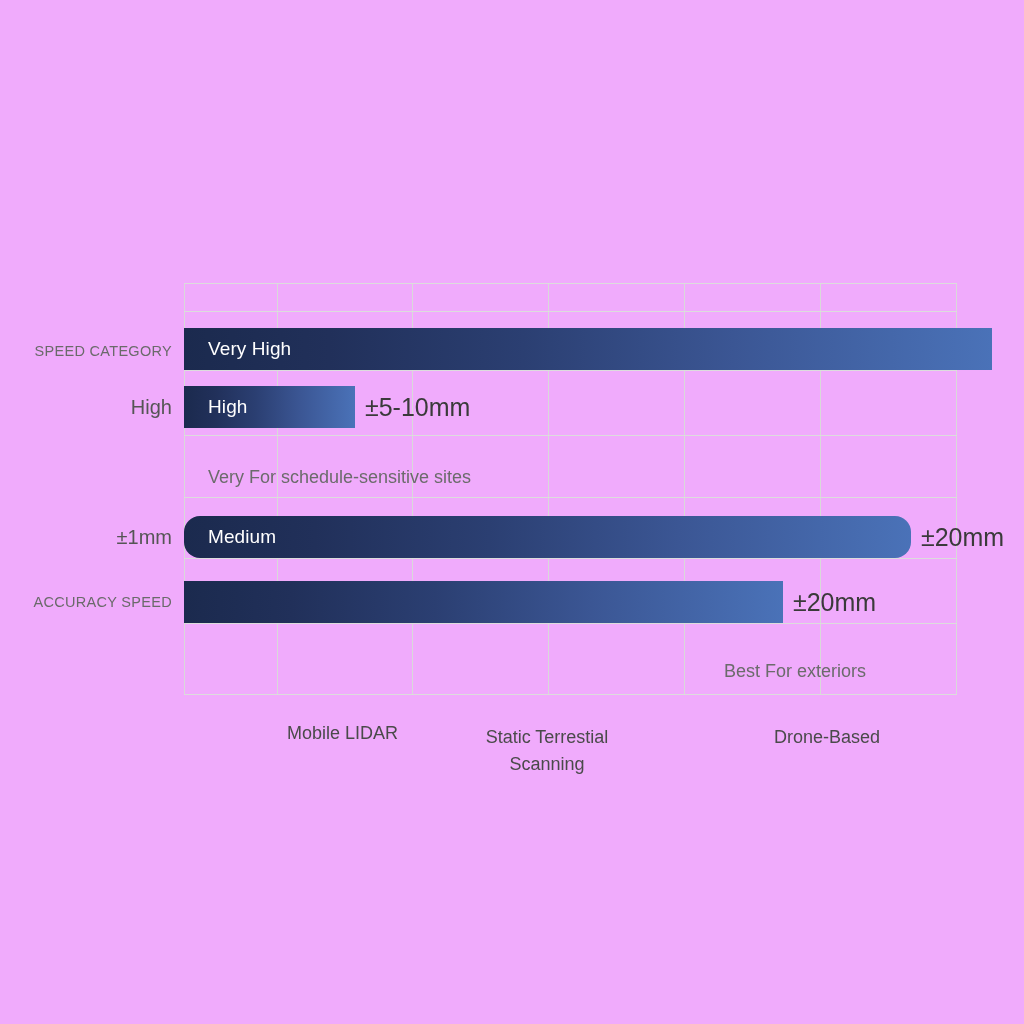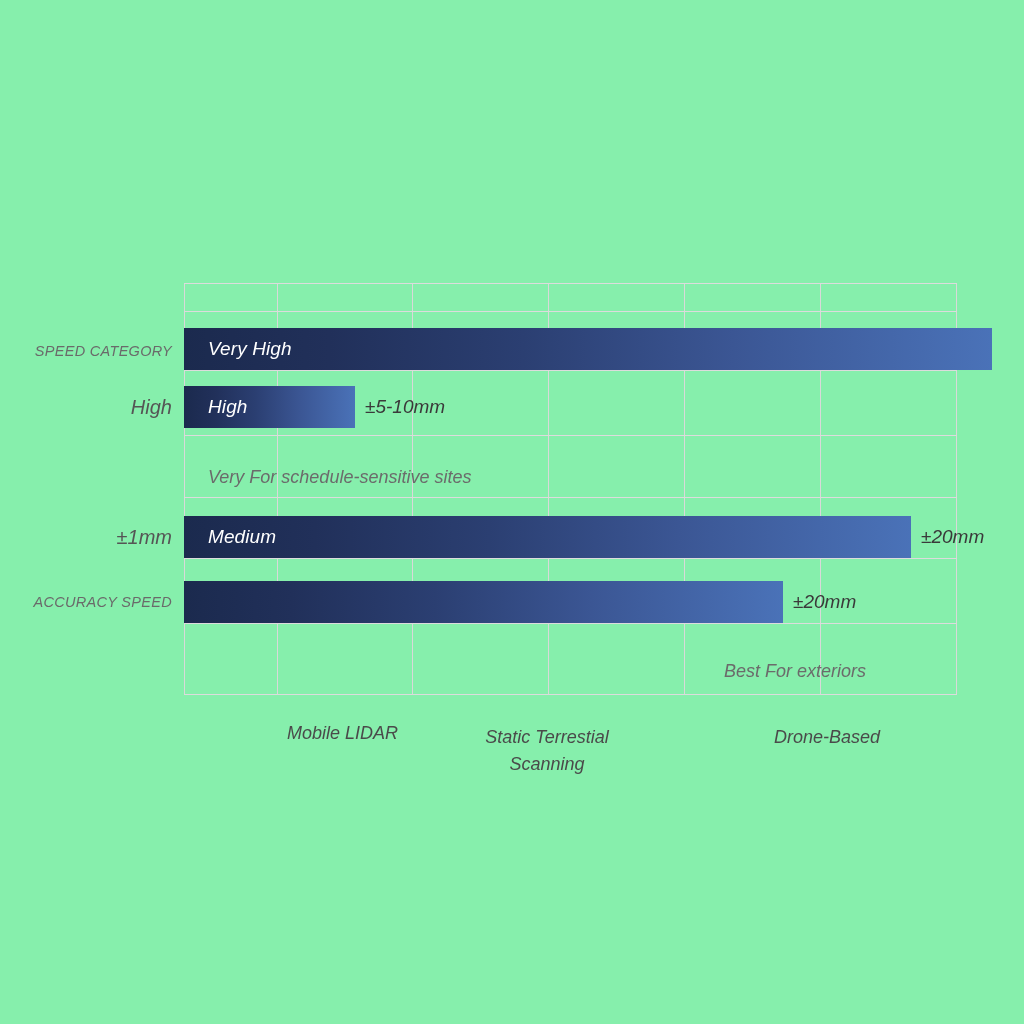--- a/index.html
+++ b/index.html
@@ -2,21 +2,21 @@
 <html><head>
 <meta charset="utf-8">
 <style>
   html,body{margin:0;padding:0;}
   body{
     width:1024px;height:1024px;
     background:#ffffff;
     font-family:"Liberation Sans", sans-serif;
     overflow:hidden;
   }
-  #canvas{position:relative;width:1024px;height:1024px;background:#86efac;font-style:italic;}
+  #canvas{position:relative;width:1024px;height:1024px;background:#f0abfc;}
 
   
   #plot{
     position:absolute;
     left:184px; top:283px;
     width:773px; height:412px;
   }
 
   .vline{
     position:absolute;top:0;bottom:0;width:1px;
@@ -38,21 +38,21 @@
   }
   .bar-label{
     color:#ffffff;
     font-size:19px;
     margin-left:24px;
     white-space:nowrap;
     letter-spacing:.1px;
   }
   .bar-value{
     position:absolute;
-    font-size:19px;
+    font-size:25px;
     color:#3a3a3a;
     white-space:nowrap;
     transform:translateY(-50%);
   }
   .ytick{
     position:absolute;
     text-align:right;
     width:160px;
     left:12px;
     transform:translateY(-50%);
@@ -115,21 +115,21 @@
 
     <div class="bar" style="top:45px;width:808px;">
       <span class="bar-label">Very High</span>
     </div>
 
     <div class="bar" style="top:103px;width:171px;">
       <span class="bar-label">High</span>
     </div>
     <div class="bar-value" style="left:181px;top:124px;">±5-10mm</div>
 
-    <div class="bar" style="top:233px;width:727px;">
+    <div class="bar" style="top:233px;width:727px;border-radius:16px;">
       <span class="bar-label">Medium</span>
     </div>
     <div class="bar-value" style="left:737px;top:254px;">±20mm</div>
 
     <div class="bar" style="top:298px;width:599px;"></div>
     <div class="bar-value" style="left:609px;top:319px;">±20mm</div>
 
     <div class="note" style="left:24px;top:194px;">Very For schedule-sensitive sites</div>
 
 

